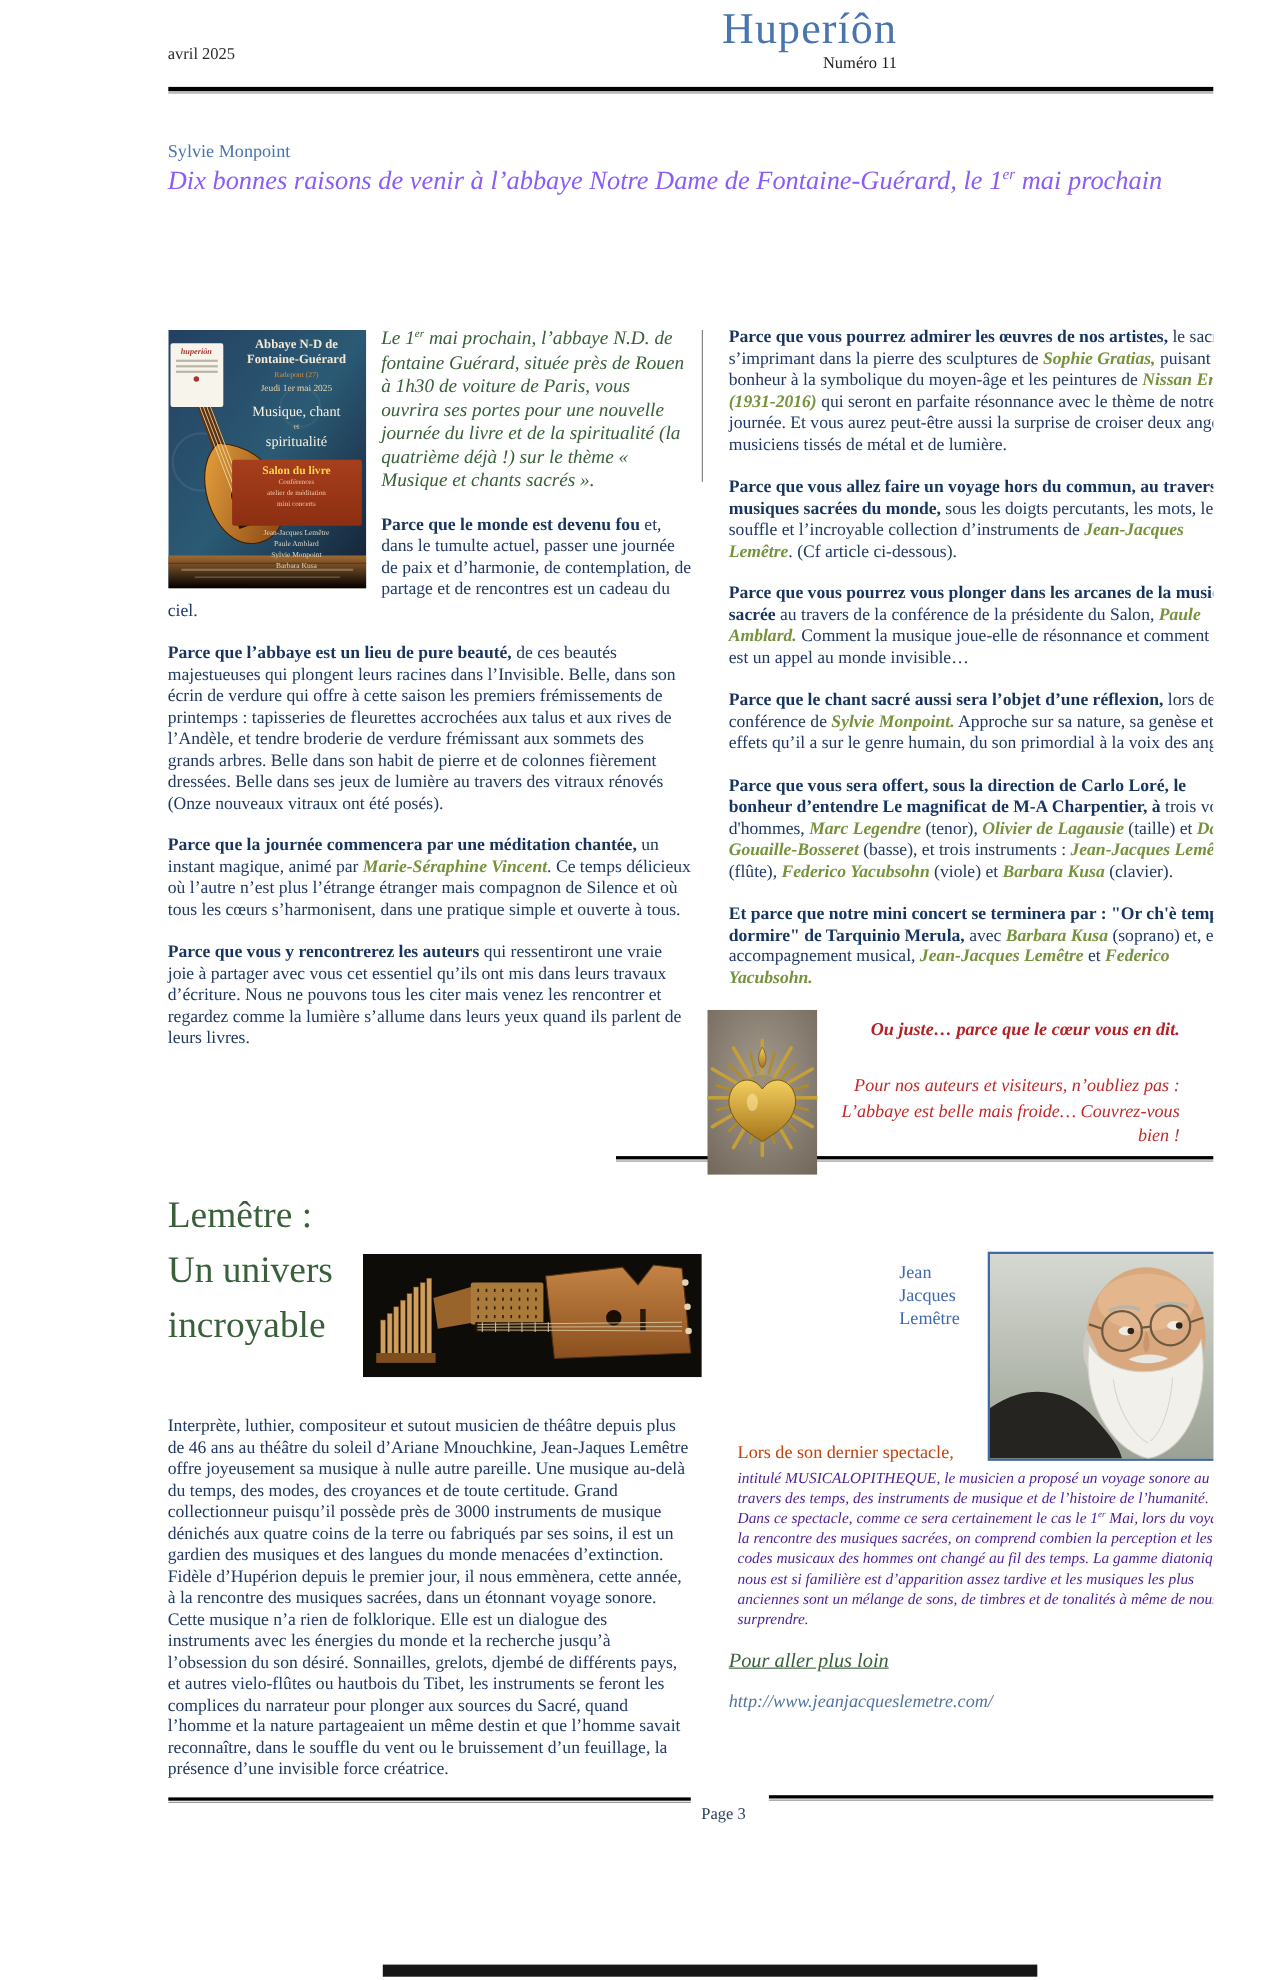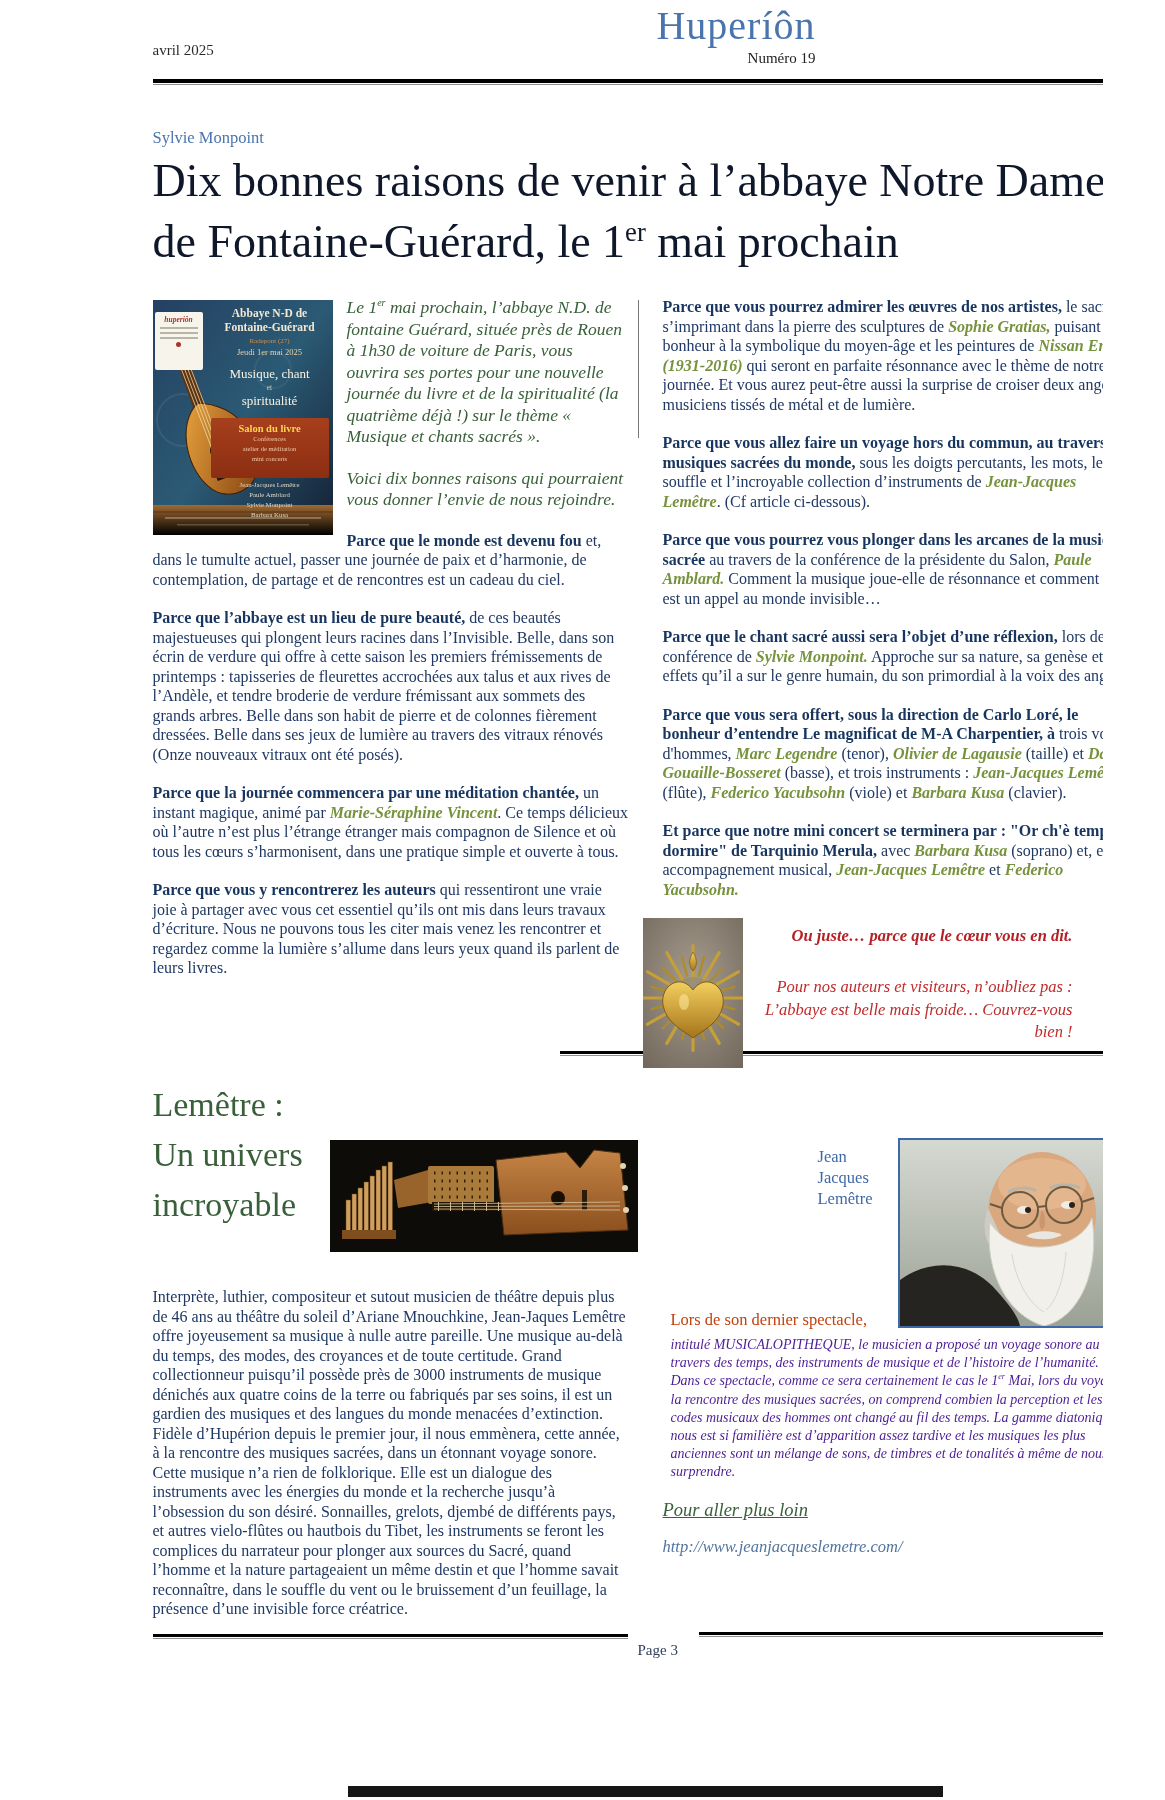--- a/index.html
+++ b/index.html
@@ -7,21 +7,21 @@
         font-family:"Liberation Serif","DejaVu Serif",serif;overflow:hidden;}
   
   .hdr-date{position:absolute;left:90px;top:42px;font-size:15px;color:#2b2b2b;}
   .masthead{position:absolute;right:287px;top:2px;font-size:40px;color:#4a74ae;letter-spacing:1px;}
   .issue{position:absolute;right:287px;top:50px;font-size:15px;color:#222;}
   .hdr-rule{position:absolute;left:90px;top:79px;width:985px;}
   .rule-black{height:4px;background:#000;}
   .rule-gray{height:1px;background:#8f8f8f;margin-top:1px;}
   
   .author{position:absolute;left:90px;top:128px;font-size:16.5px;color:#4a74ae;}
-  .title1{position:absolute;left:90px;top:150px;width:965px;font-size:46px;line-height:1.33;color:#0f172a;}
+  .title1{position:absolute;left:90px;top:150px;width:965px;font-size:24px;line-height:1.33;color:#8b5cf6;font-style:italic;}
   .title1 p{margin:0;}
   #cols1{position:absolute;left:90px;top:297px;width:985px;display:grid;
          grid-template-columns:477px 475px;column-gap:33px;z-index:1;}
   .navy p{margin:0 0 19px;color:#1f3864;font-size:16px;line-height:1.22;}
   .intro p{margin:0 0 20px;color:#39603a;font-style:italic;font-size:17.5px;line-height:1.23;}
   .sg-n{}
   .sg-b{font-weight:bold;color:#17355f;}
   .sg-g{font-weight:bold;font-style:italic;color:#76923c;}
   .sg-sup{vertical-align:super;font-size:0.58em;}
   
@@ -76,21 +76,21 @@
   #footer-page{position:absolute;left:575px;top:1642px;font-size:15px;color:#31415f;}
   #bottom-bar{position:absolute;left:285px;top:1786px;width:595px;height:11px;background:#161616;}
 </style>
 </head>
 <body>
 
 <div id="page">
 
   <div class="hdr-date">avril 2025</div>
   <div class="masthead">Huperíôn</div>
-  <div class="issue">Numéro 19</div>
+  <div class="issue">Numéro 11</div>
   <div class="hdr-rule">
     <div class="rule-black"></div>
     <div class="rule-gray"></div>
   </div>
 
   <div class="author">Sylvie Monpoint</div>
   <div class="title1">
       <p><span class="sg-n">Dix bonnes raisons de venir à l’abbaye Notre Dame de Fontaine-Guérard, le 1</span><span class="sg-sup">er</span><span class="sg-n"> mai prochain</span></p>
     </div>
 
@@ -167,21 +167,20 @@
         </div>
         <div class="p-names">
           <div>Jean-Jacques Lemêtre</div>
           <div>Paule Amblard</div>
           <div>Sylvie Monpoint</div>
           <div>Barbara Kusa</div>
         </div>
       </div>
       <div class="intro">
           <p><span class="sg-n">Le 1</span><span class="sg-sup">er</span><span class="sg-n"> mai prochain, l’abbaye N.D. de fontaine Guérard, située près de Rouen à 1h30 de voiture de Paris, vous ouvrira ses portes pour une nouvelle journée du livre et de la spiritualité (la quatrième déjà !) sur le thème « Musique et chants sacrés ».</span></p>
-          <p><span class="sg-n">Voici dix bonnes raisons qui pourraient vous donner l’envie de nous rejoindre.</span></p>
         </div>
       <div class="navy">
           <p><span class="sg-b">Parce que le monde est devenu fou </span><span class="sg-n">et, dans le tumulte actuel, passer une journée de paix et d’harmonie, de contemplation, de partage et de rencontres est un cadeau du ciel.</span></p>
           <p><span class="sg-b">Parce que l’abbaye est un lieu de pure beauté, </span><span class="sg-n">de ces beautés majestueuses qui plongent leurs racines dans l’Invisible. Belle, dans son écrin de verdure qui offre à cette saison les premiers frémissements de printemps : tapisseries de fleurettes accrochées aux talus et aux rives de l’Andèle, et tendre broderie de verdure frémissant aux sommets des grands arbres. Belle dans son habit de pierre et de colonnes fièrement dressées. Belle dans ses jeux de lumière au travers des vitraux rénovés (Onze nouveaux vitraux ont été posés).</span></p>
           <p><span class="sg-b">Parce que la journée commencera par une méditation chantée, </span><span class="sg-n">un instant magique, animé par </span><span class="sg-g">Marie-Séraphine Vincent</span><span class="sg-n">. Ce temps délicieux où l’autre n’est plus l’étrange étranger mais compagnon de Silence et où tous les cœurs s’harmonisent, dans une pratique simple et ouverte à tous.</span></p>
           <p><span class="sg-b">Parce que vous y rencontrerez les auteurs </span><span class="sg-n">qui ressentiront une vraie joie à partager avec vous cet essentiel qu’ils ont mis dans leurs travaux d’écriture. Nous ne pouvons tous les citer mais venez les rencontrer et regardez comme la lumière s’allume dans leurs yeux quand ils parlent de leurs livres.</span></p>
         </div>
     </div>
 
     <div class="colR">

